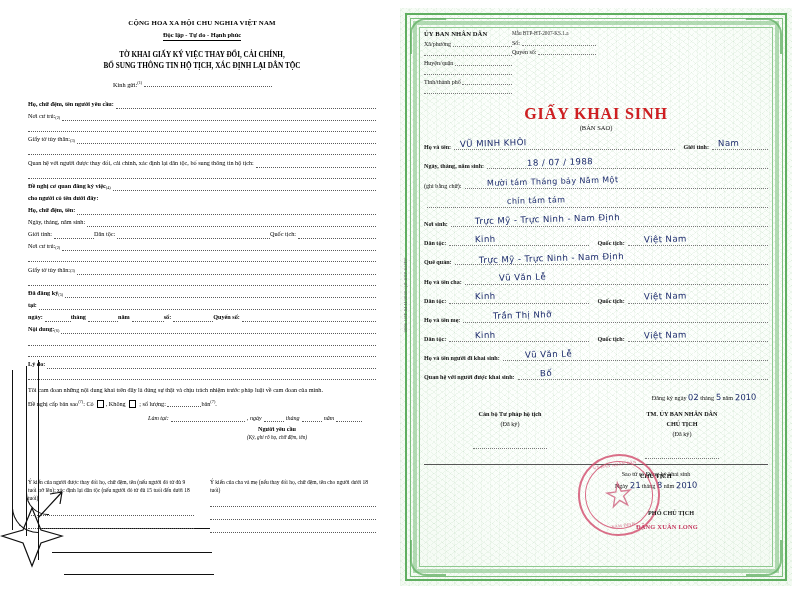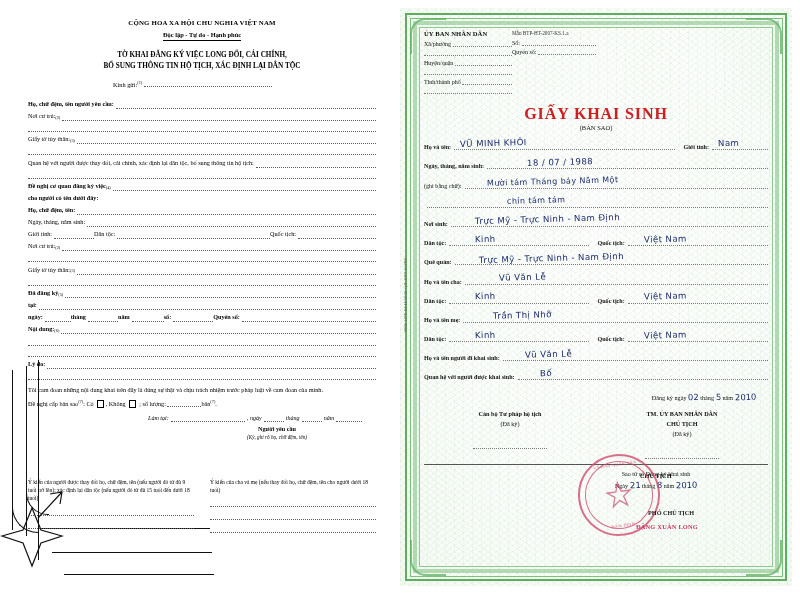--- a/index.html
+++ b/index.html
@@ -151,21 +151,21 @@
     </svg>
     <svg class="star-art" style="left:36px;top:488px;width:32px;height:32px;" viewBox="0 0 32 32">
       <path d="M2 30 L26 4 M26 4 L14 6 M26 4 L24 16" fill="none" stroke="#111" stroke-width="1.2"></path>
     </svg>
 
     <div class="fl-inner">
       <div class="ctr natn">CỘNG HOA XA HỘI CHU NGHIA VIỆT NAM</div>
       <div class="ctr"><span class="motto">Độc lập - Tự do - Hạnh phúc</span></div>
 
       <div class="ctr doctitle">
-        <div>TỜ KHAI ĐĂNG KÝ VIỆC LONG ĐỔI, CẢI CHÍNH,</div>
+        <div>TỜ KHAI GIẤY KÝ VIỆC THAY ĐỔI, CẢI CHÍNH,</div>
         <div>BỔ SUNG THÔNG TIN HỘ TỊCH, XÁC ĐỊNH LẠI DÂN TỘC</div>
       </div>
 
       <div class="kinhgui">
         <span style="display:inline-block;width:236px;text-align:left;padding-left:58px;">
           <span>Kính gửi:</span><span class="sup">(1)</span>
           <span style="display:inline-block;width:128px;border-bottom:.8px dotted #5a5a5a;height:6px;"></span>
         </span>
       </div>
 

